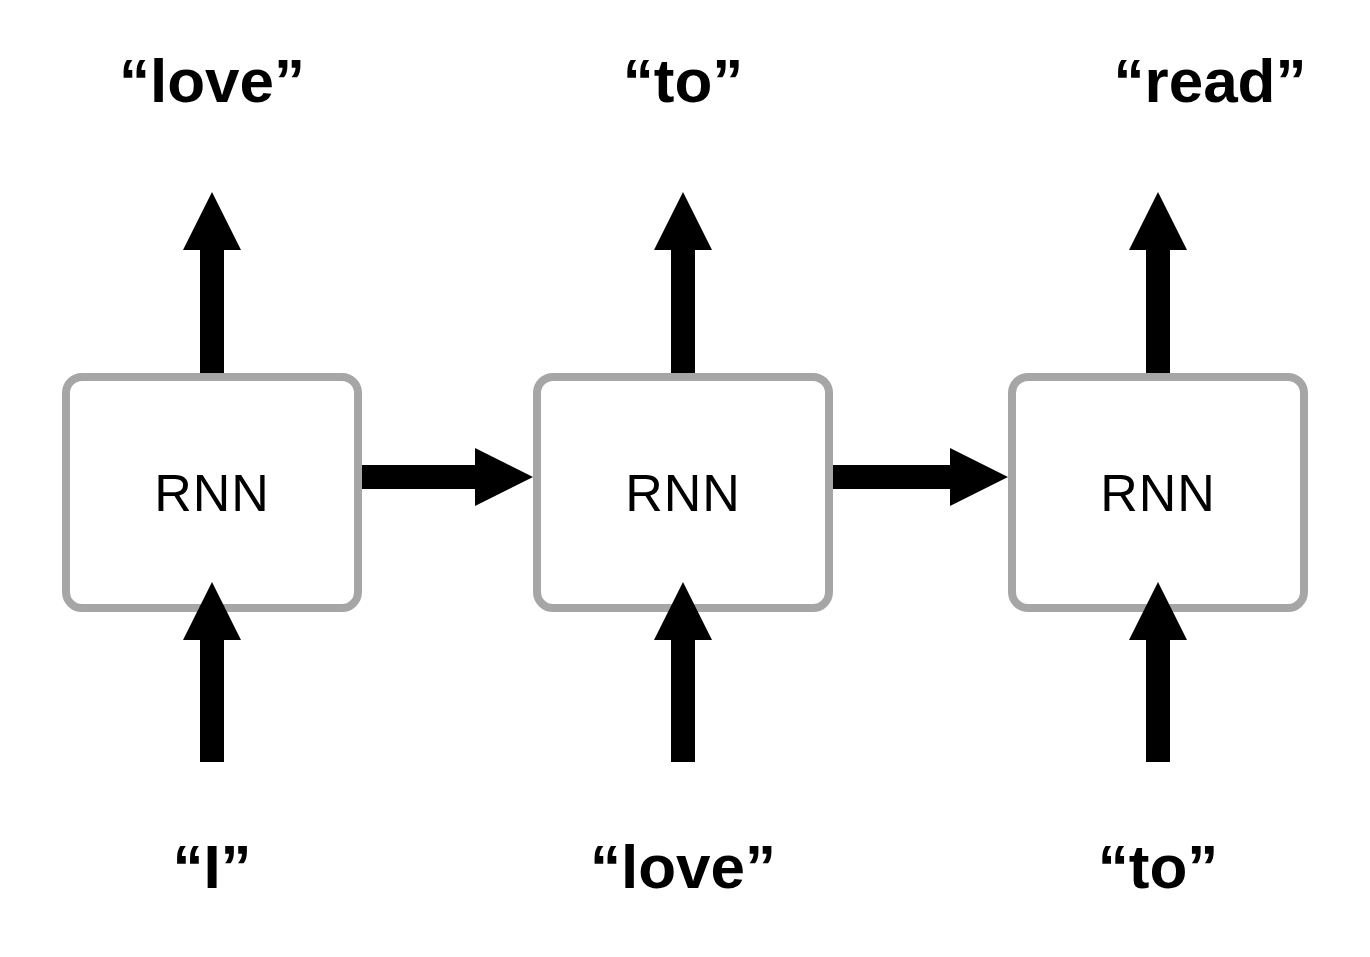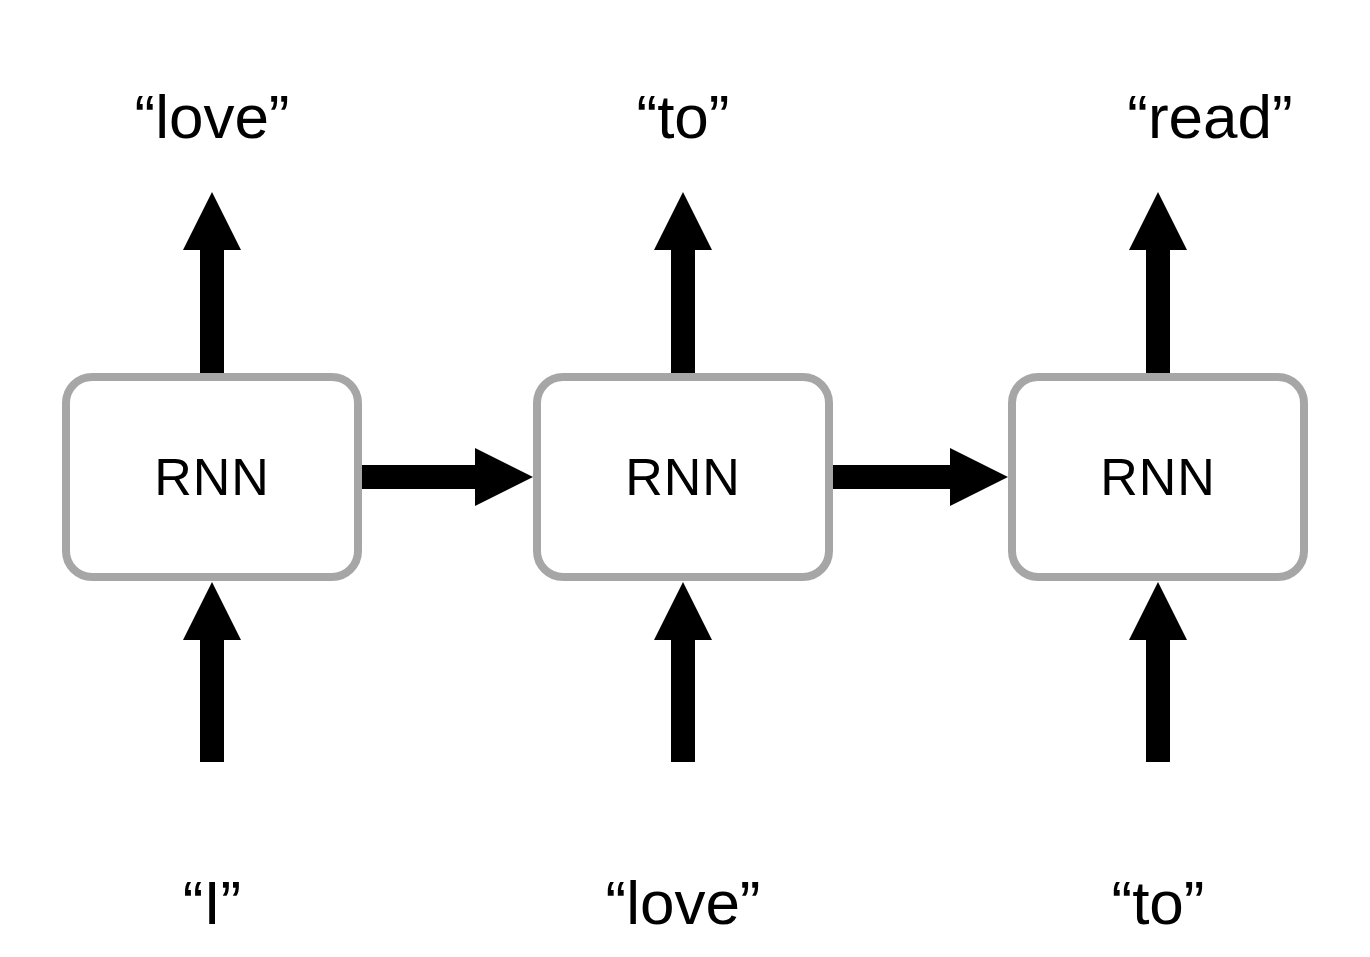--- a/index.html
+++ b/index.html
@@ -16,37 +16,36 @@
     height:957px;
     background:var(--background);
     font-family:"Liberation Sans", sans-serif;
     overflow:hidden;
   }
   .word-label{
     position:absolute;
     width:300px;
     text-align:center;
     font-size:62px;
-    font-weight:400;
+    font-weight:700;
     line-height:1;
     color:var(--text);
     white-space:nowrap;
-    margin-top:36px;
   }
   .word-label.top{top:50px;}
   .word-label.bottom{top:836px;}
   .rnn-box{
     position:absolute;
     top:373px;
     width:300px;
-    height:208px;
+    height:239px;
     box-sizing:border-box;
     background:var(--box-fill);
     border:8px solid var(--box-border);
-    border-radius:30px;
+    border-radius:20px;
     display:flex;
     align-items:center;
     justify-content:center;
   }
   .rnn-box .rnn-label{
     font-size:52px;
     font-weight:400;
     color:var(--text);
     letter-spacing:1px;
   }

